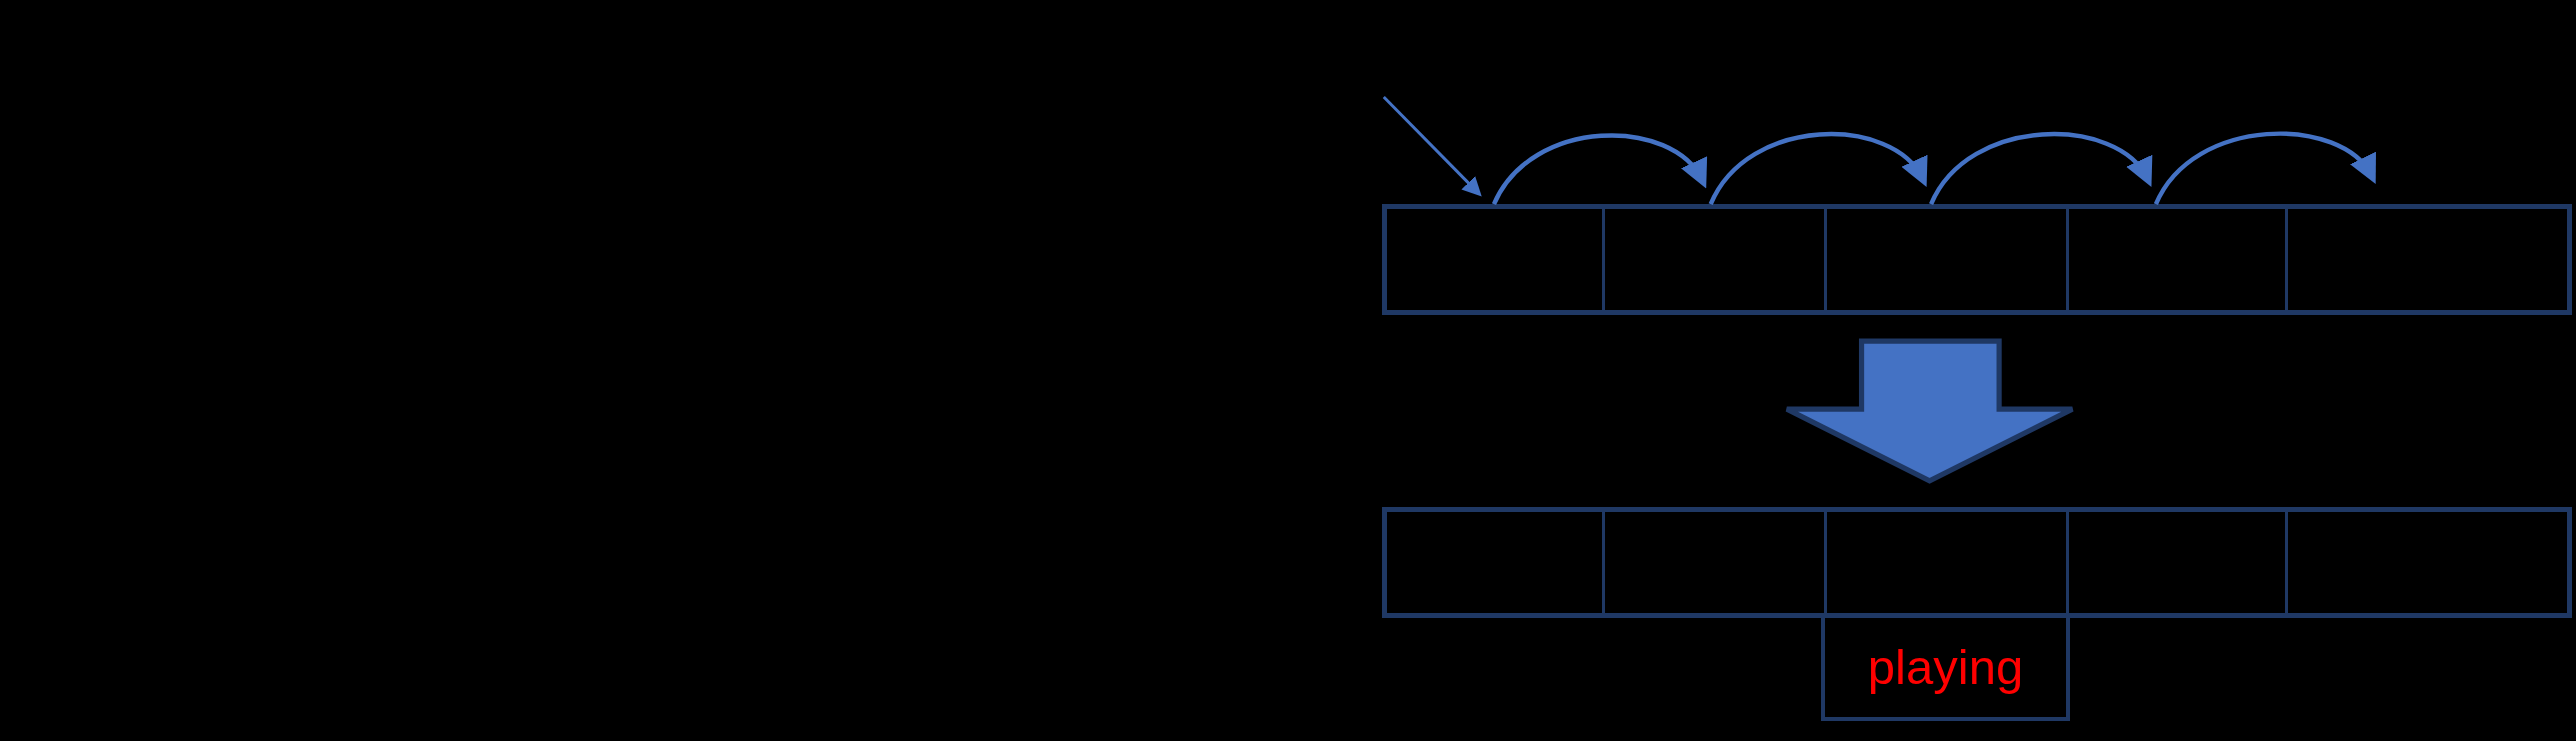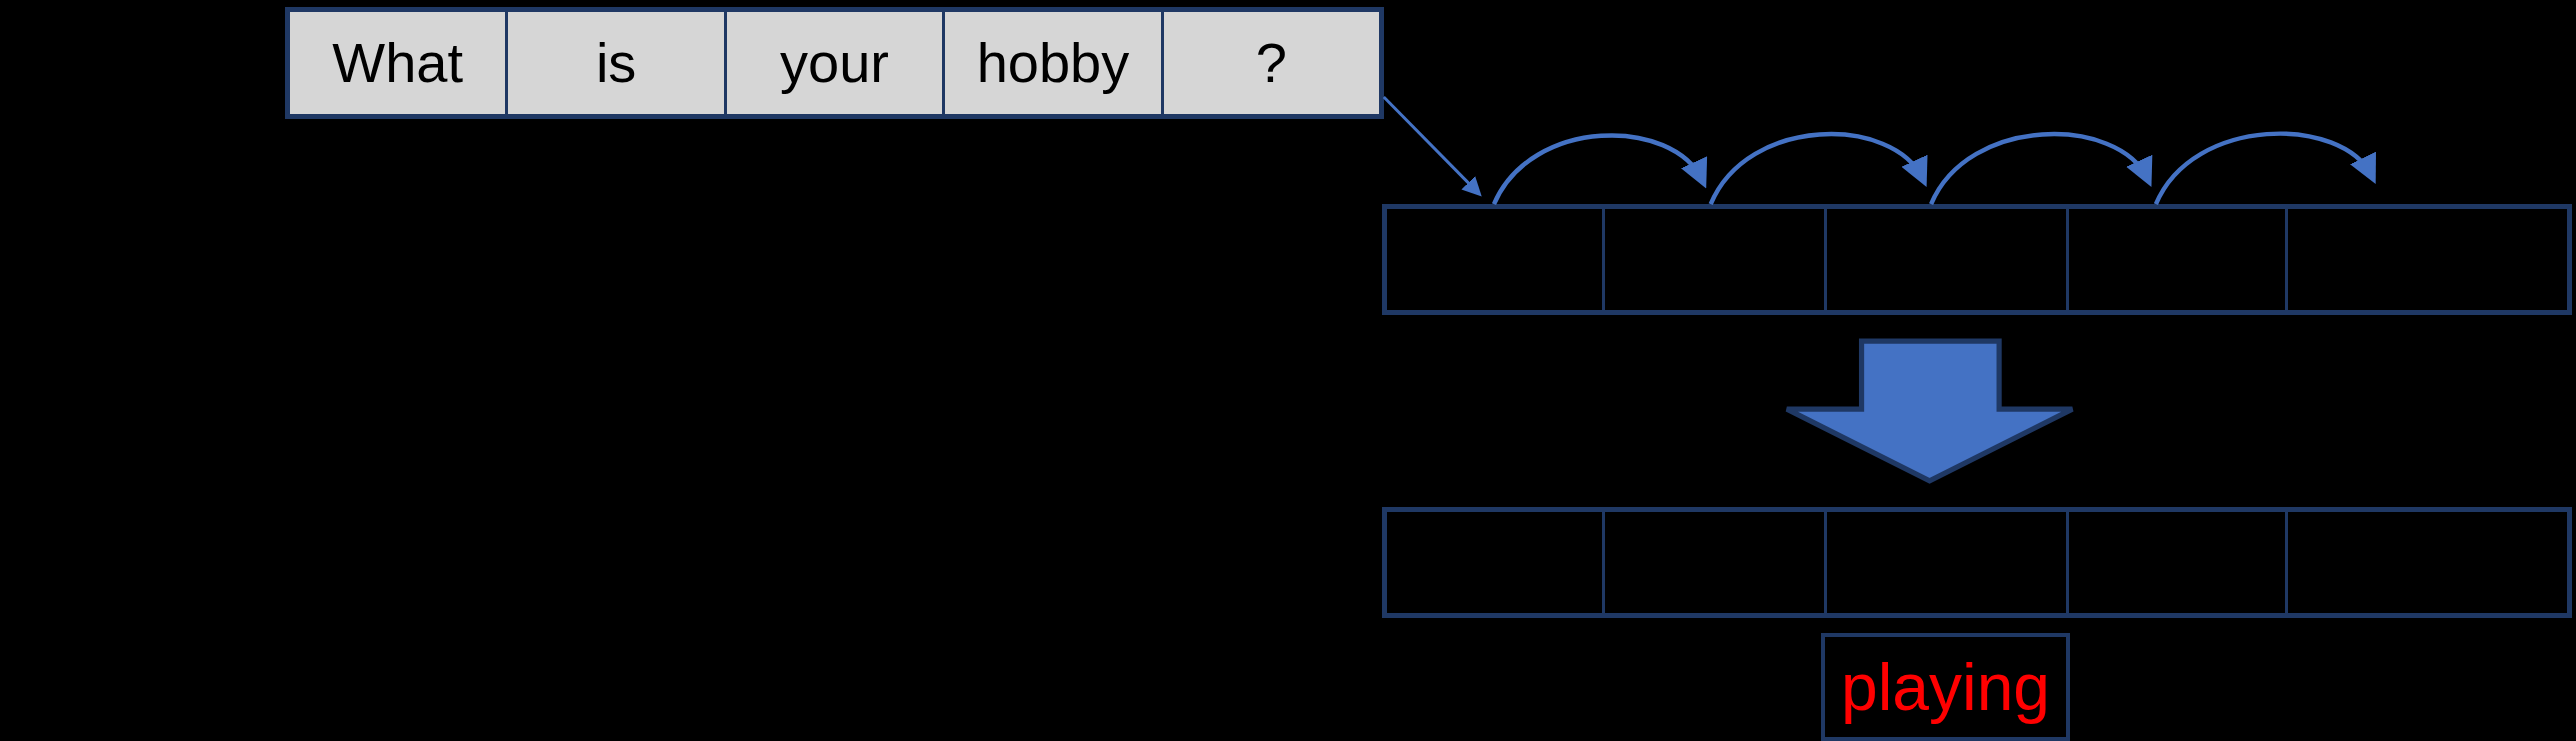--- a/index.html
+++ b/index.html
@@ -71,24 +71,23 @@
     position: absolute;
     left: 1821px;
     top: 613px;
     width: 249px;
     height: 108px;
     box-sizing: border-box;
     border: 4.4px solid var(--box-border, #1F3864);
     display: flex;
     align-items: center;
     justify-content: center;
-    font-size: 66px;
+    font-size: 49px;
     color: var(--predicted-text, #FF0000);
     background: transparent;
-    margin-top: 20px;
   }
 
   
   svg.arrows {
     position: absolute;
     inset: 0;
     width: 2576px;
     height: 742px;
     pointer-events: none;
   }
@@ -107,37 +106,20 @@
     stroke: var(--box-border, #1F3864);
     stroke-width: 7px;
     stroke-linejoin: miter;
   }
 </style>
 </head>
 <body>
 
 <div class="stage">
 
-  <div class="word-table">
-    <div class="word-cell">
-      <span>What</span>
-    </div>
-    <div class="word-cell">
-      <span>is</span>
-    </div>
-    <div class="word-cell">
-      <span>your</span>
-    </div>
-    <div class="word-cell">
-      <span>hobby</span>
-    </div>
-    <div class="word-cell">
-      <span>?</span>
-    </div>
-  </div>
 
   <div class="state-row encoder">
     <div class="state-cell c1"></div>
     <div class="state-cell c2"></div>
     <div class="state-cell c3"></div>
     <div class="state-cell c4"></div>
     <div class="state-cell c5"></div>
   </div>
 
   <div class="state-row decoder">

